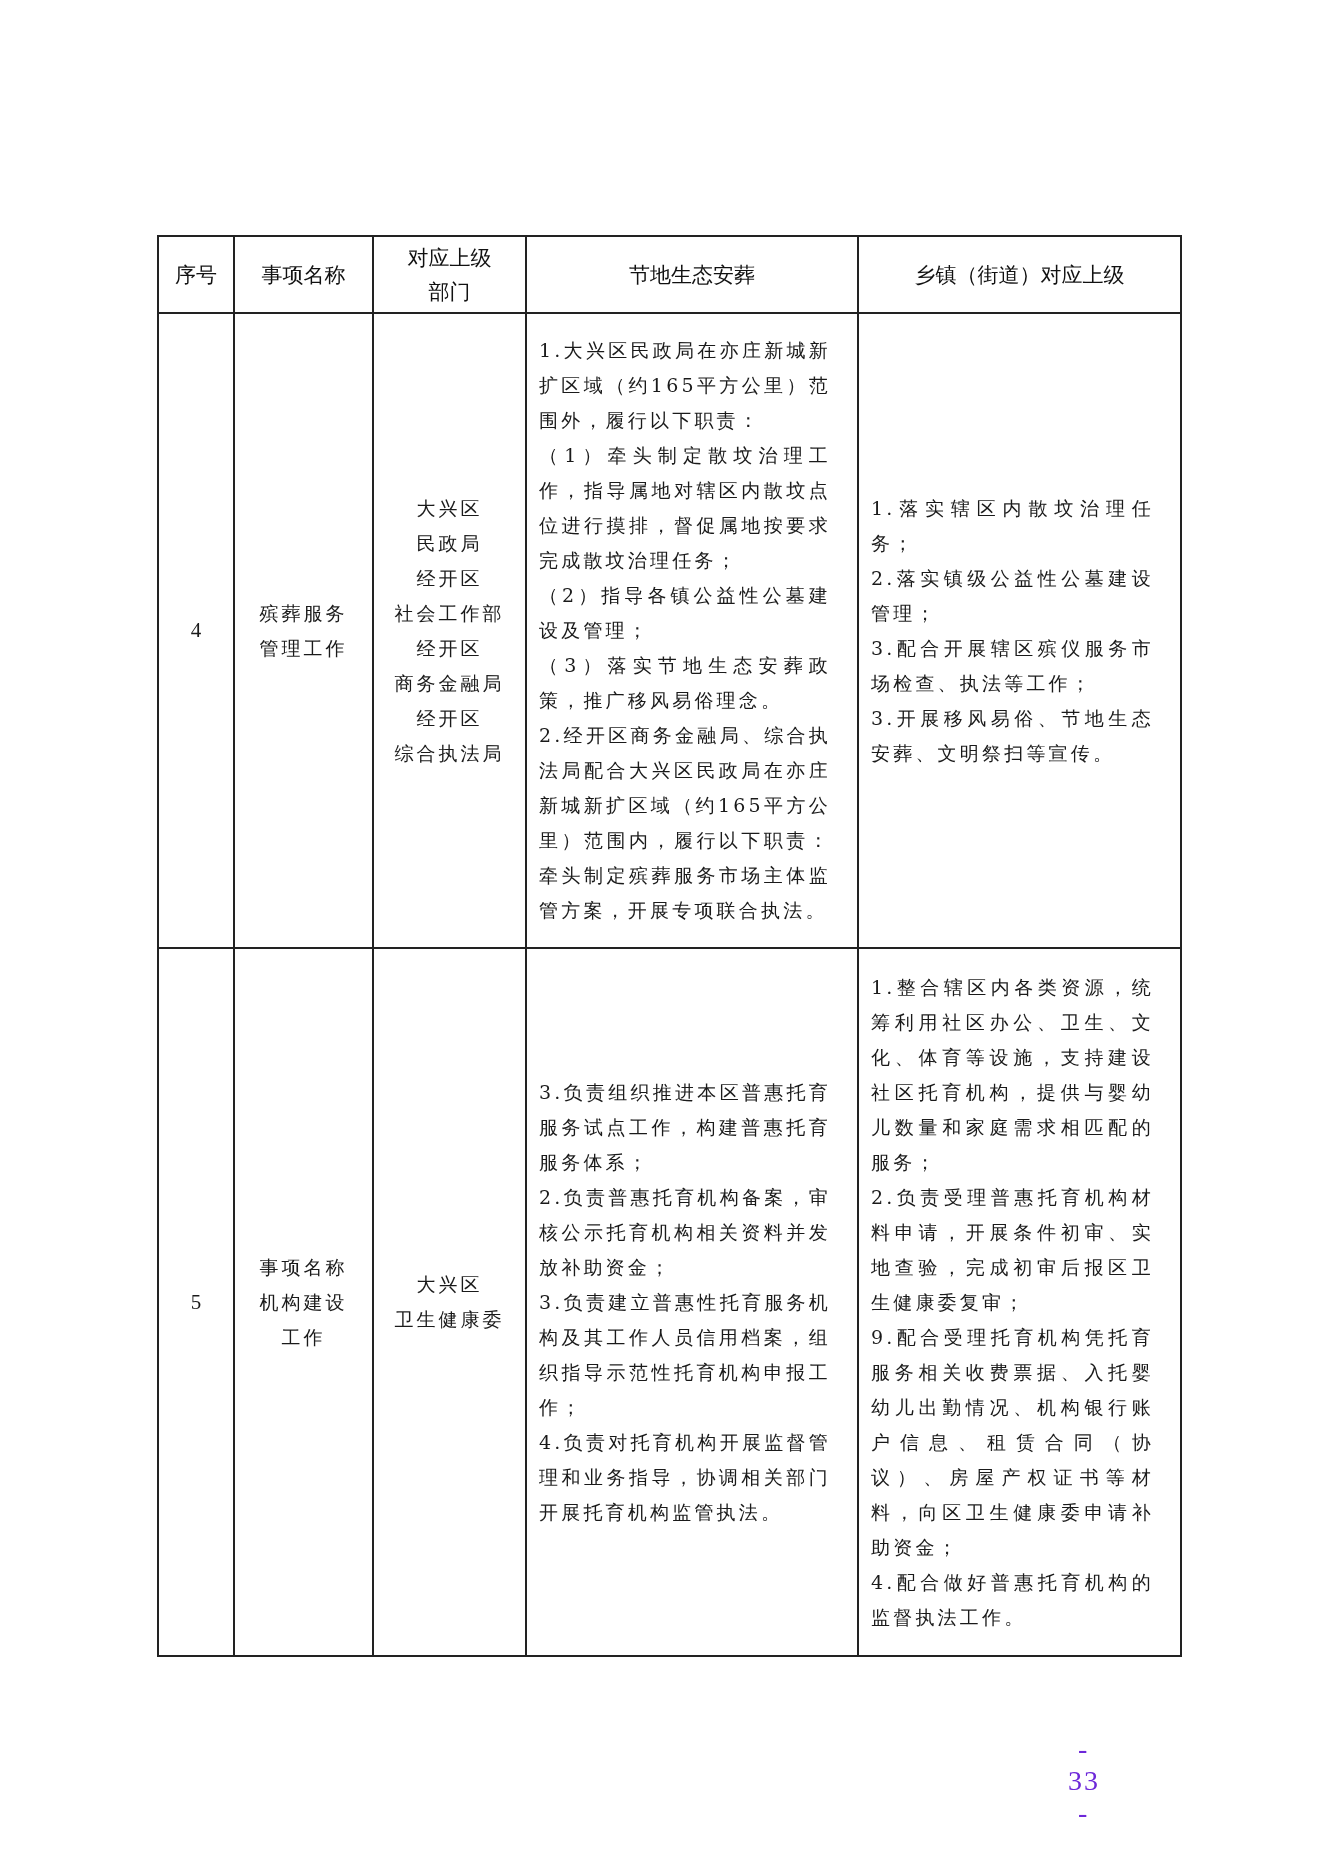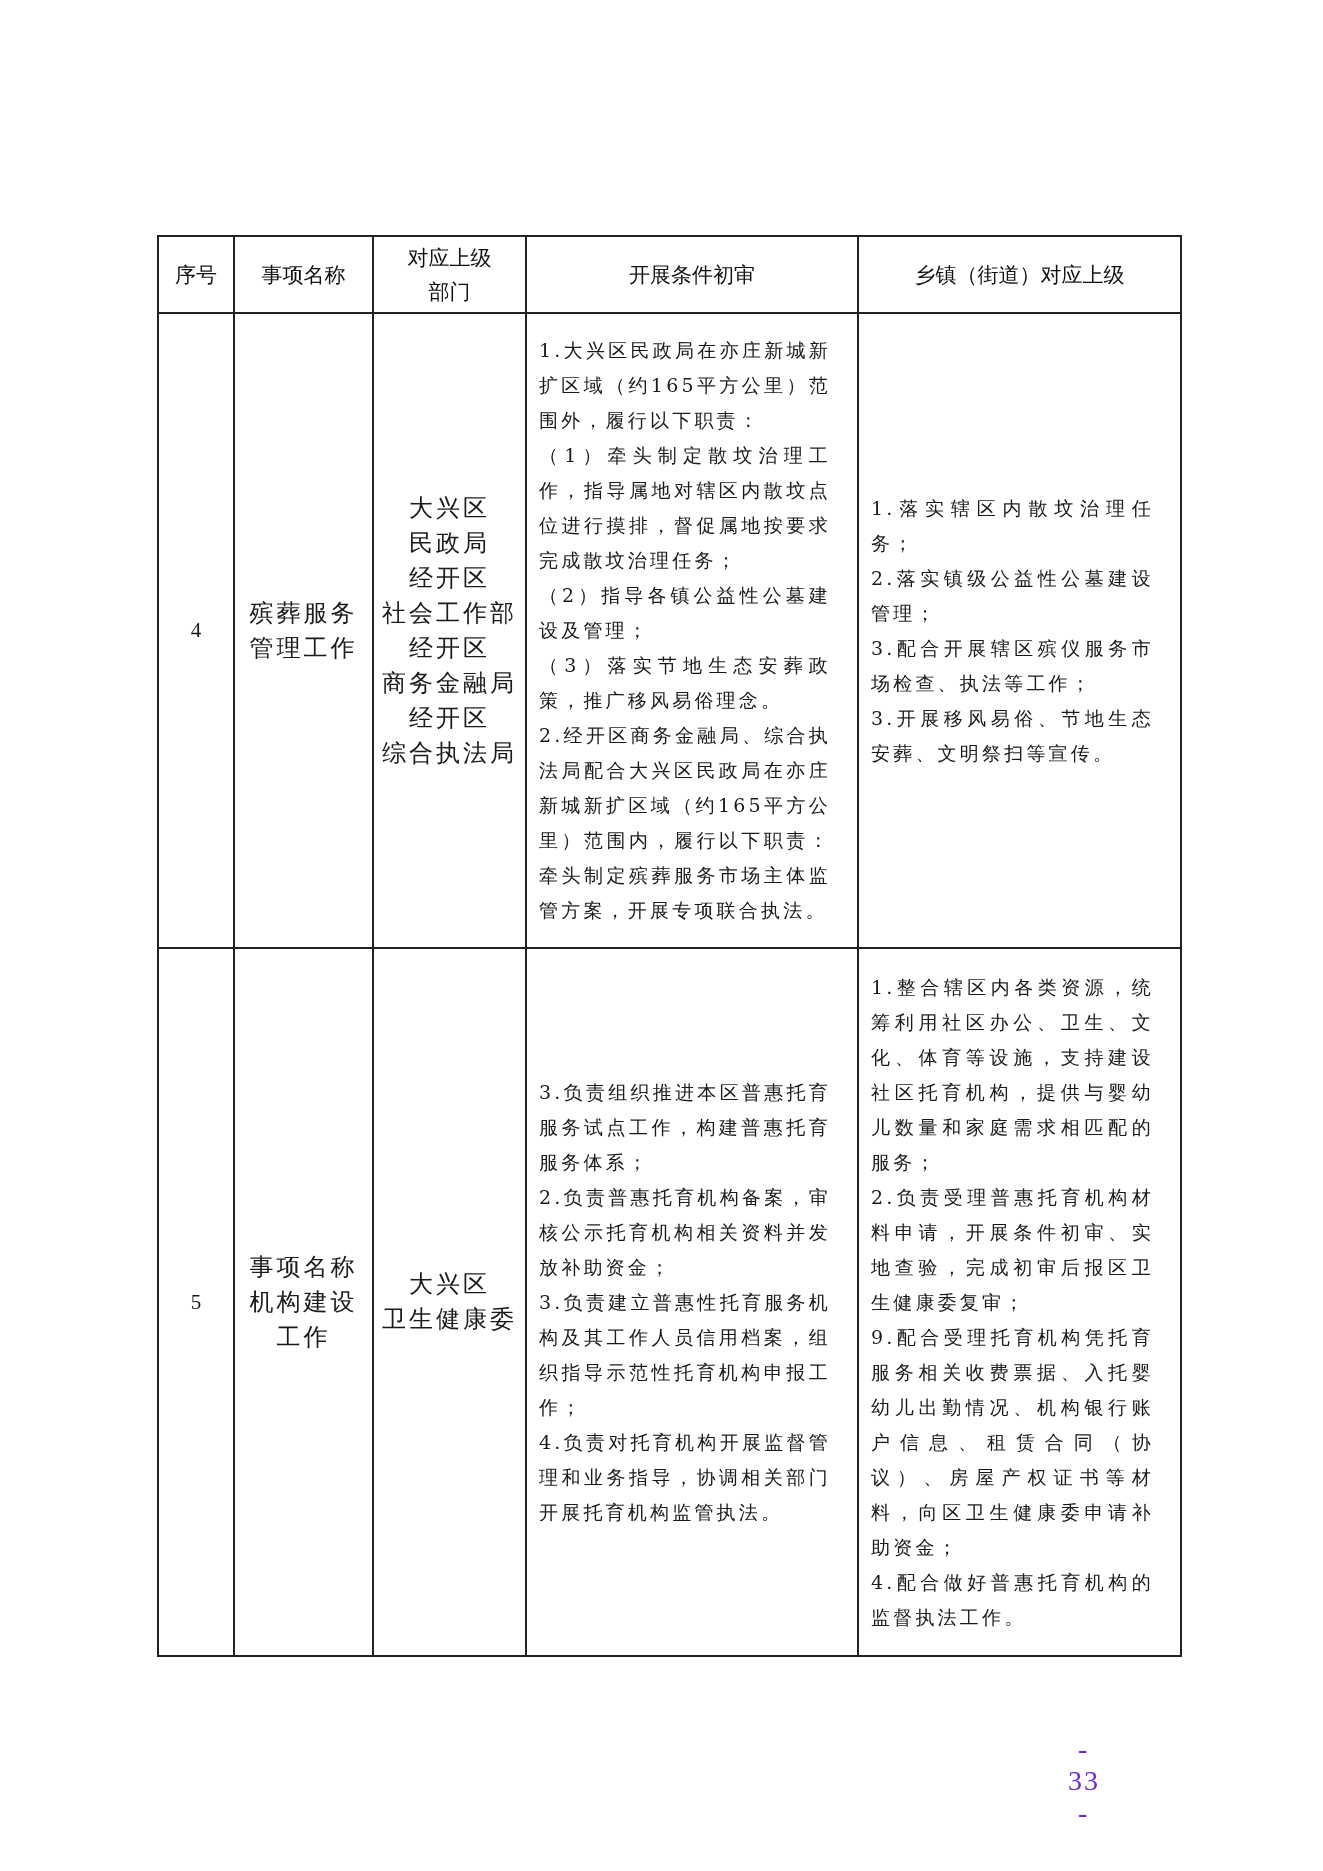--- a/index.html
+++ b/index.html
@@ -53,21 +53,21 @@
     tr.row-4 td { height: 633px; }
     tr.row-5 td { height: 706px; }
 
     td.seq {
       text-align: center;
       font-size: 21px;
       font-family: "Liberation Serif", "DejaVu Serif", serif;
     }
     td.name, td.dept {
       text-align: center;
-      font-size: 24px;
+      font-size: 19px;
       line-height: 35px;
       letter-spacing: 3px;
     }
     td.upper, td.town {
       text-align: left;
     }
     .para-block {
       padding: 0 26px 0 12px;
       font-size: 19px;
       line-height: 35px;
@@ -104,21 +104,21 @@
       <col class="c-town">
     </colgroup>
     <thead>
       <tr>
         <th>序号</th>
         <th>事项名称</th>
         <th>
           <span class="dept-line">对应上级</span>
           <span class="dept-line">部门</span>
         </th>
-        <th>开展条件初审</th>
+        <th>节地生态安葬</th>
         <th>乡镇（街道）对应上级</th>
       </tr>
     </thead>
     <tbody>
 
       <tr class="row-4">
         <td class="seq">4</td>
         <td class="name">
           <span class="dept-line">殡葬服务</span>
           <span class="dept-line">管理工作</span>

